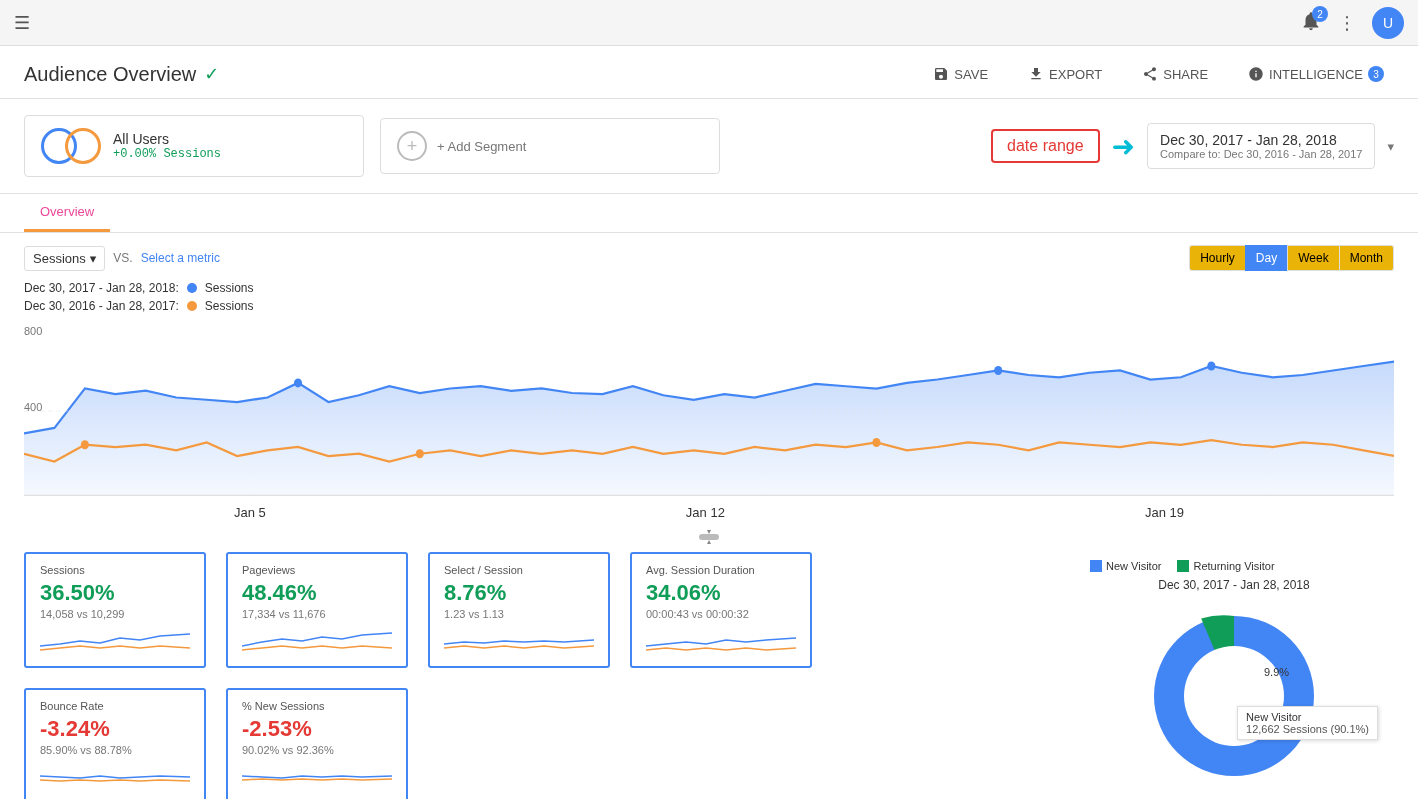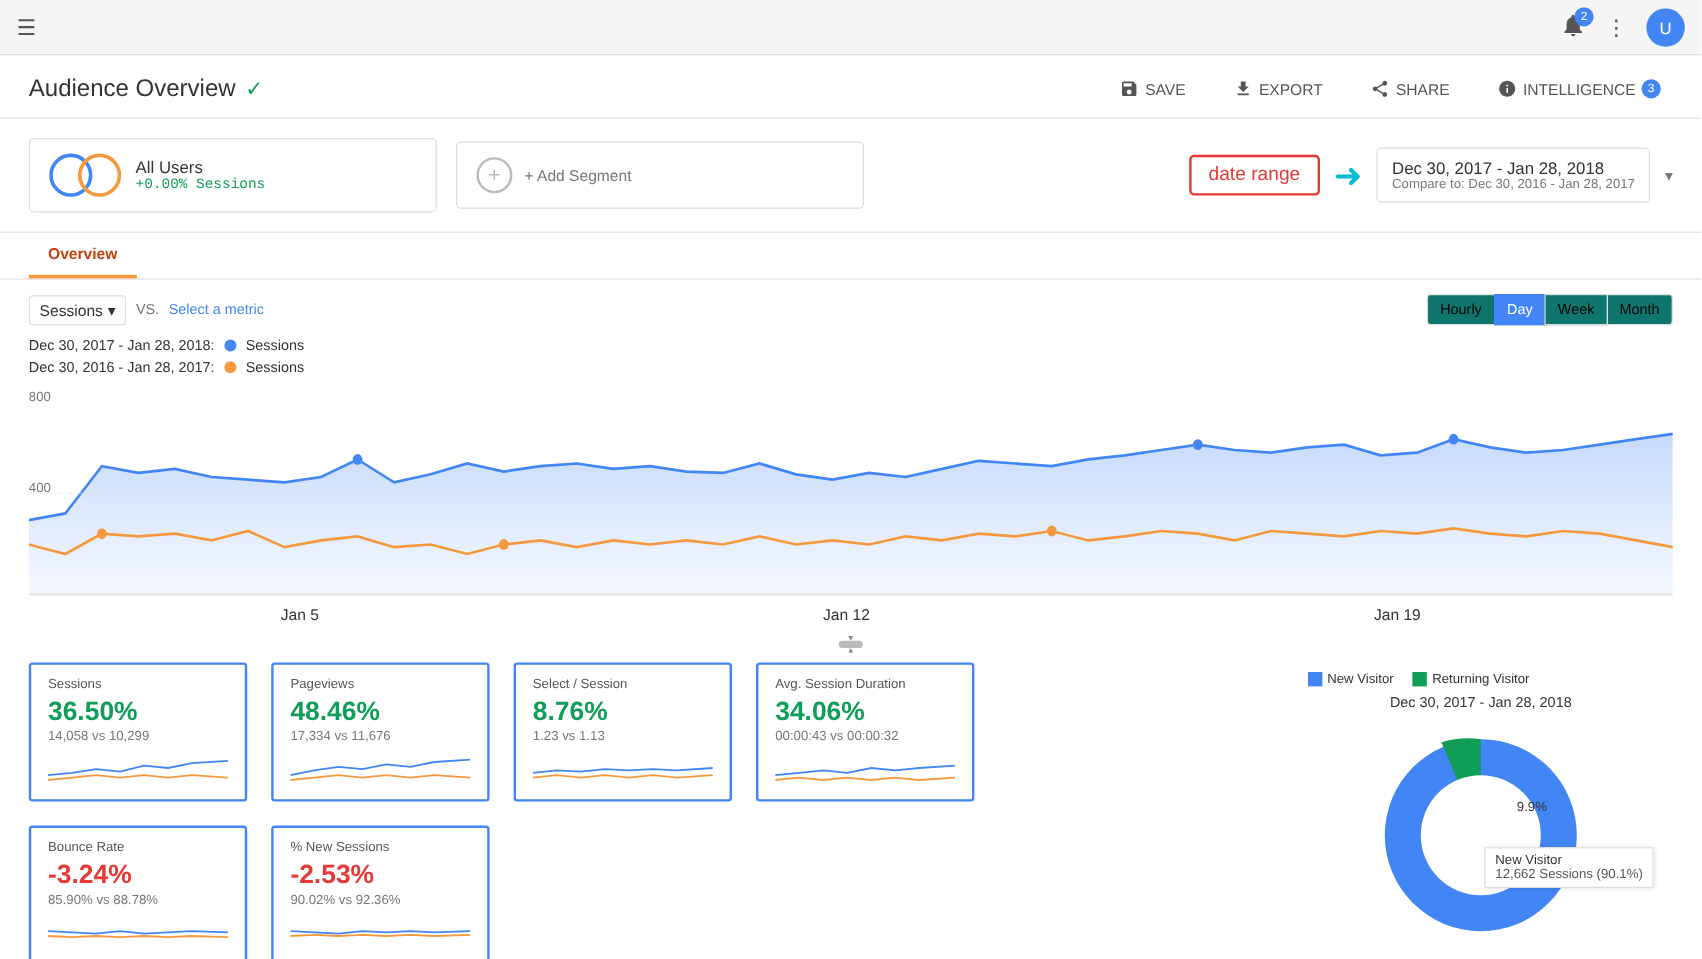--- a/index.html
+++ b/index.html
@@ -97,38 +97,38 @@
     }
     .date-range-main { font-size: 14px; font-weight: 500; color: #333; }
     .date-range-compare { font-size: 11px; color: #777; }
 
     
     .tabs-row { padding: 0 24px; border-bottom: 1px solid #e0e0e0; }
     .tab {
       display: inline-block; padding: 10px 16px;
       font-size: 13px; cursor: pointer; border-bottom: 3px solid transparent;
     }
-    .tab.active { border-bottom-color: #f4993d; color: #c2410c; font-weight: 700; }
+    .tab.active { border-bottom-color: #f4993d; color: #ec4899; font-weight: 400; }
 
     
     .chart-controls {
       display: flex; align-items: center; justify-content: space-between;
       padding: 12px 24px 6px;
     }
     .metric-select-row { display: flex; align-items: center; gap: 8px; }
     .metric-select {
       border: 1px solid #ddd; border-radius: 3px;
       padding: 4px 8px; font-size: 13px; cursor: pointer;
       background: #fff; display: flex; align-items: center; gap: 4px;
     }
     .vs-label { color: #777; font-size: 12px; }
     .select-metric-link { color: #4285f4; font-size: 12px; cursor: pointer; }
     .time-buttons { display: flex; gap: 0; }
     .time-btn {
-      border: 1px solid #ddd; background: #0f766e;
+      border: 1px solid #ddd; background: #eab308;
       padding: 5px 10px; font-size: 12px; cursor: pointer;
       margin-left: -1px;
     }
     .time-btn.active { background: #4285f4; color: #fff; border-color: #4285f4; }
     .time-btn:first-child { border-radius: 3px 0 0 3px; }
     .time-btn:last-child { border-radius: 0 3px 3px 0; }
 
     
     .chart-legend { padding: 4px 24px 8px; display: flex; flex-direction: column; gap: 4px; }
     .legend-row { display: flex; align-items: center; gap: 8px; font-size: 12px; }

